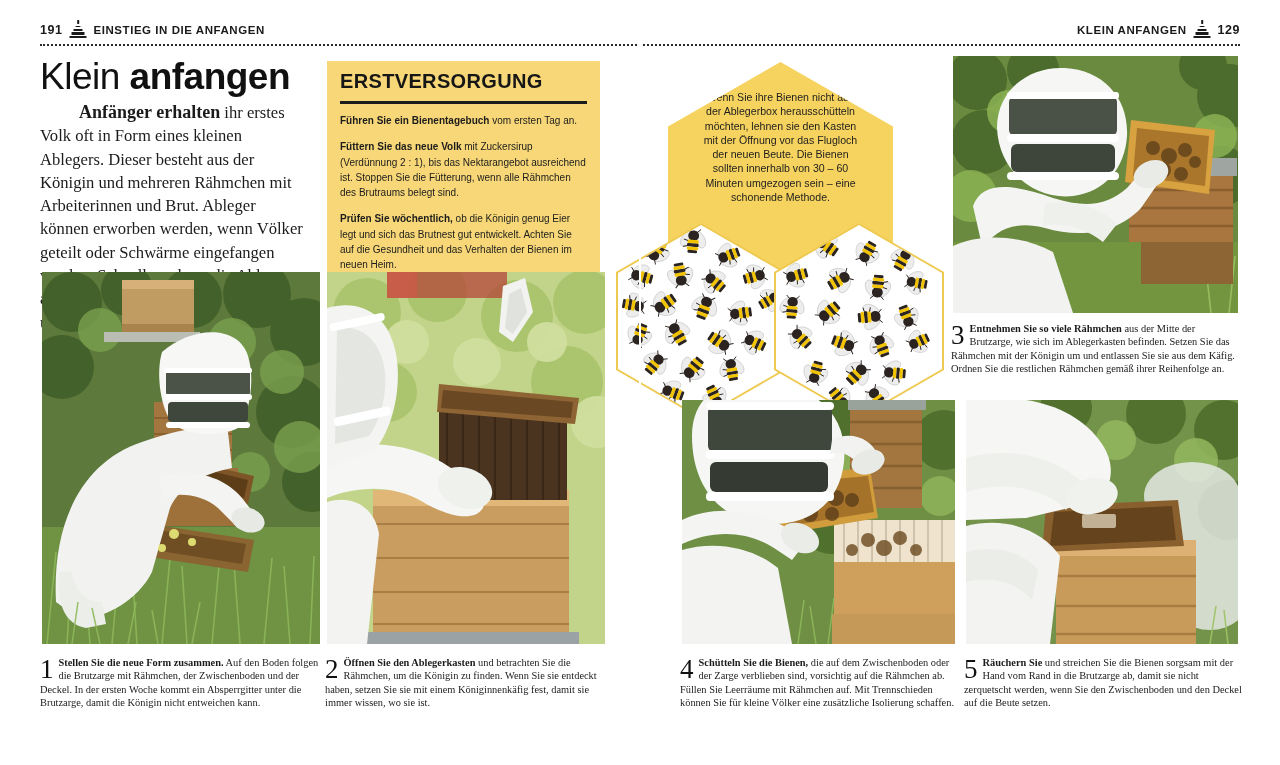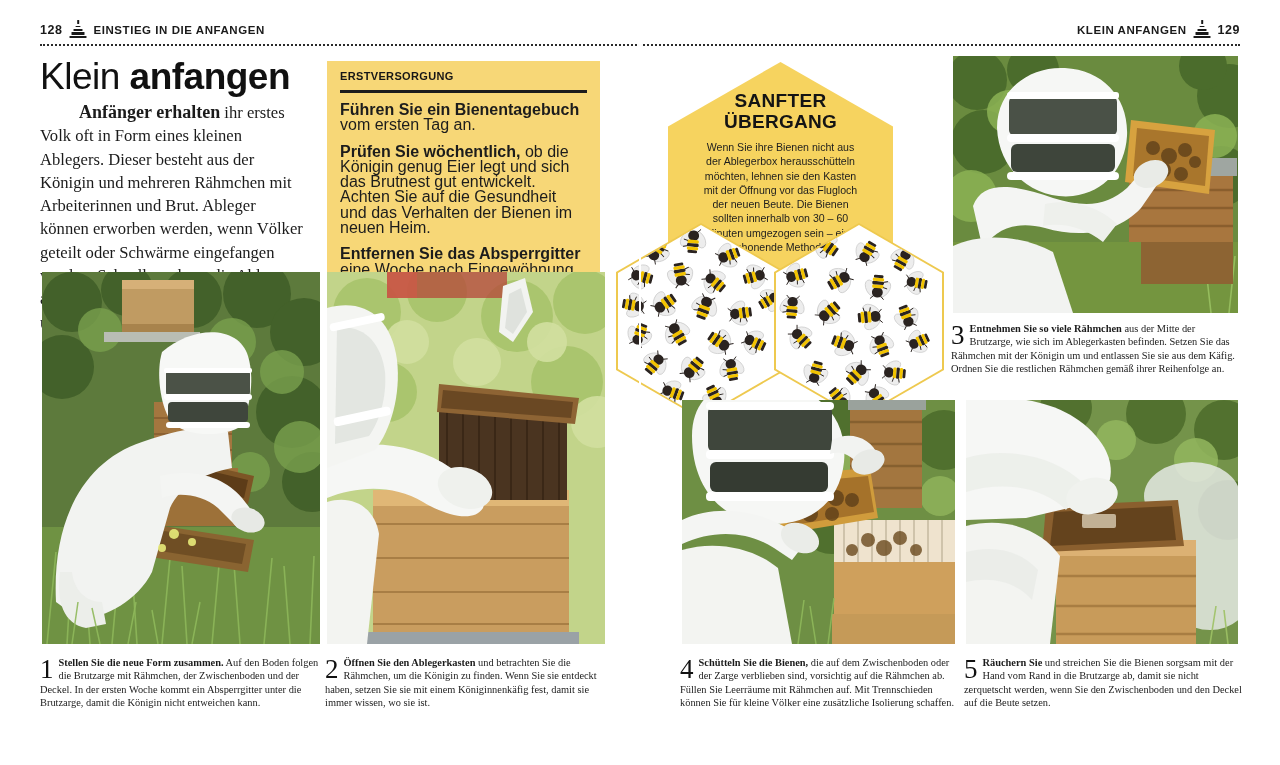--- a/index.html
+++ b/index.html
@@ -84,34 +84,34 @@
   .infobox {
     position: absolute;
     left: 327px; top: 61px;
     width: 273px;
     background: #f7d777;
     padding: 9px 13px 13px 13px;
   }
   .infobox-title {
     font-family: "Liberation Sans", sans-serif;
     font-weight: bold;
-    font-size: 11px;
+    font-size: 20px;
     letter-spacing: .35px;
     color: #161616;
     padding-bottom: 8px;
   }
   .infobox-sep {
     border-top: 2px solid #1c1c1c;
     border-bottom: 1px solid #1c1c1c;
     height: 3px;
     margin-bottom: 9px;
   }
   .infobox p {
     font-family: "Liberation Sans", sans-serif;
-    font-size: 16px;
+    font-size: 10px;
     line-height: 15.3px;
     color: #1c1c1c;
     margin-bottom: 11px;
   }
   .infobox p:last-child { margin-bottom: 2px; }
   .infobox p b { font-weight: bold; }
 
   
   .hexwrap { position: absolute; left: 608px; top: 56px; width: 350px; height: 350px; }
   .hex {
@@ -185,21 +185,21 @@
     left: 639px; top: 0; width: 2px; height: 765px;
     background: #ffffff;
   }
 </style>
 </head>
 <body>
 
 <div class="page">
 
   <div class="runhead left">
-    <span class="folio">128</span>
+    <span class="folio">191</span>
     <span class="hiveglyph">
       <i class="d1"></i>
         <i class="d2"></i>
         <i class="d3"></i>
         <i class="d4"></i>
         <i class="d5"></i>
     </span>
     <span>EINSTIEG IN DIE ANFANGEN</span>
   </div>
 
@@ -222,31 +222,28 @@
   </h1>
 
   <p class="intro">
     <b>Anfänger erhalten</b><span> ihr erstes Volk oft in Form eines kleinen Ablegers. Dieser besteht aus der Königin und mehreren Rähmchen mit Arbeiterinnen und Brut. Ableger können erworben werden, wenn Völker geteilt oder Schwärme eingefangen werden. Schnell wachsen die Ableger aus ihren Kästen heraus und müssen umgesetzt werden.</span>
   </p>
 
   <div class="infobox">
     <div class="infobox-title">ERSTVERSORGUNG</div>
     <div class="infobox-sep"></div>
     <p><b>Führen Sie ein Bienentagebuch</b><span> vom ersten Tag an.</span></p>
+    <p><b>Füttern Sie das neue Volk</b><span> mit Zuckersirup (Verdünnung 2 : 1), bis das Nektarangebot ausreichend ist. Stoppen Sie die Fütterung, wenn alle Rähmchen des Brutraums belegt sind.</span></p>
     <p><b>Prüfen Sie wöchentlich,</b><span> ob die Königin genug Eier legt und sich das Brutnest gut entwickelt. Achten Sie auf die Gesundheit und das Verhalten der Bienen im neuen Heim.</span></p>
     <p><b>Entfernen Sie das Absperrgitter</b><span> eine Woche nach Eingewöhnung der Königin und legen sie es auf die Brutzarge.</span></p>
   </div>
 
   <div class="hexwrap">
 
     <div class="hex hex-main">
-      <div class="hex-title">
-        <div>SANFTER</div>
-        <div>ÜBERGANG</div>
-      </div>
       <div class="hex-body">Wenn Sie ihre Bienen nicht aus der Ablegerbox herausschütteln möchten, lehnen sie den Kasten mit der Öffnung vor das Flugloch der neuen Beute. Die Bienen sollten innerhalb von 30 – 60 Minuten umgezogen sein – eine schonende Methode.</div>
     </div>
 
     <div class="hex-bee-o beeL">
       <div class="hex-bee-i">
         <svg viewBox="0 0 166 192" width="166" height="192">
           <defs>
             <g id="bee">
               <ellipse cx="0" cy="-7" rx="8.5" ry="5" fill="#ededed" stroke="#c9c9c9" stroke-width="0.7" transform="rotate(-32)"></ellipse>
               <ellipse cx="0" cy="7" rx="8.5" ry="5" fill="#ededed" stroke="#c9c9c9" stroke-width="0.7" transform="rotate(32)"></ellipse>

